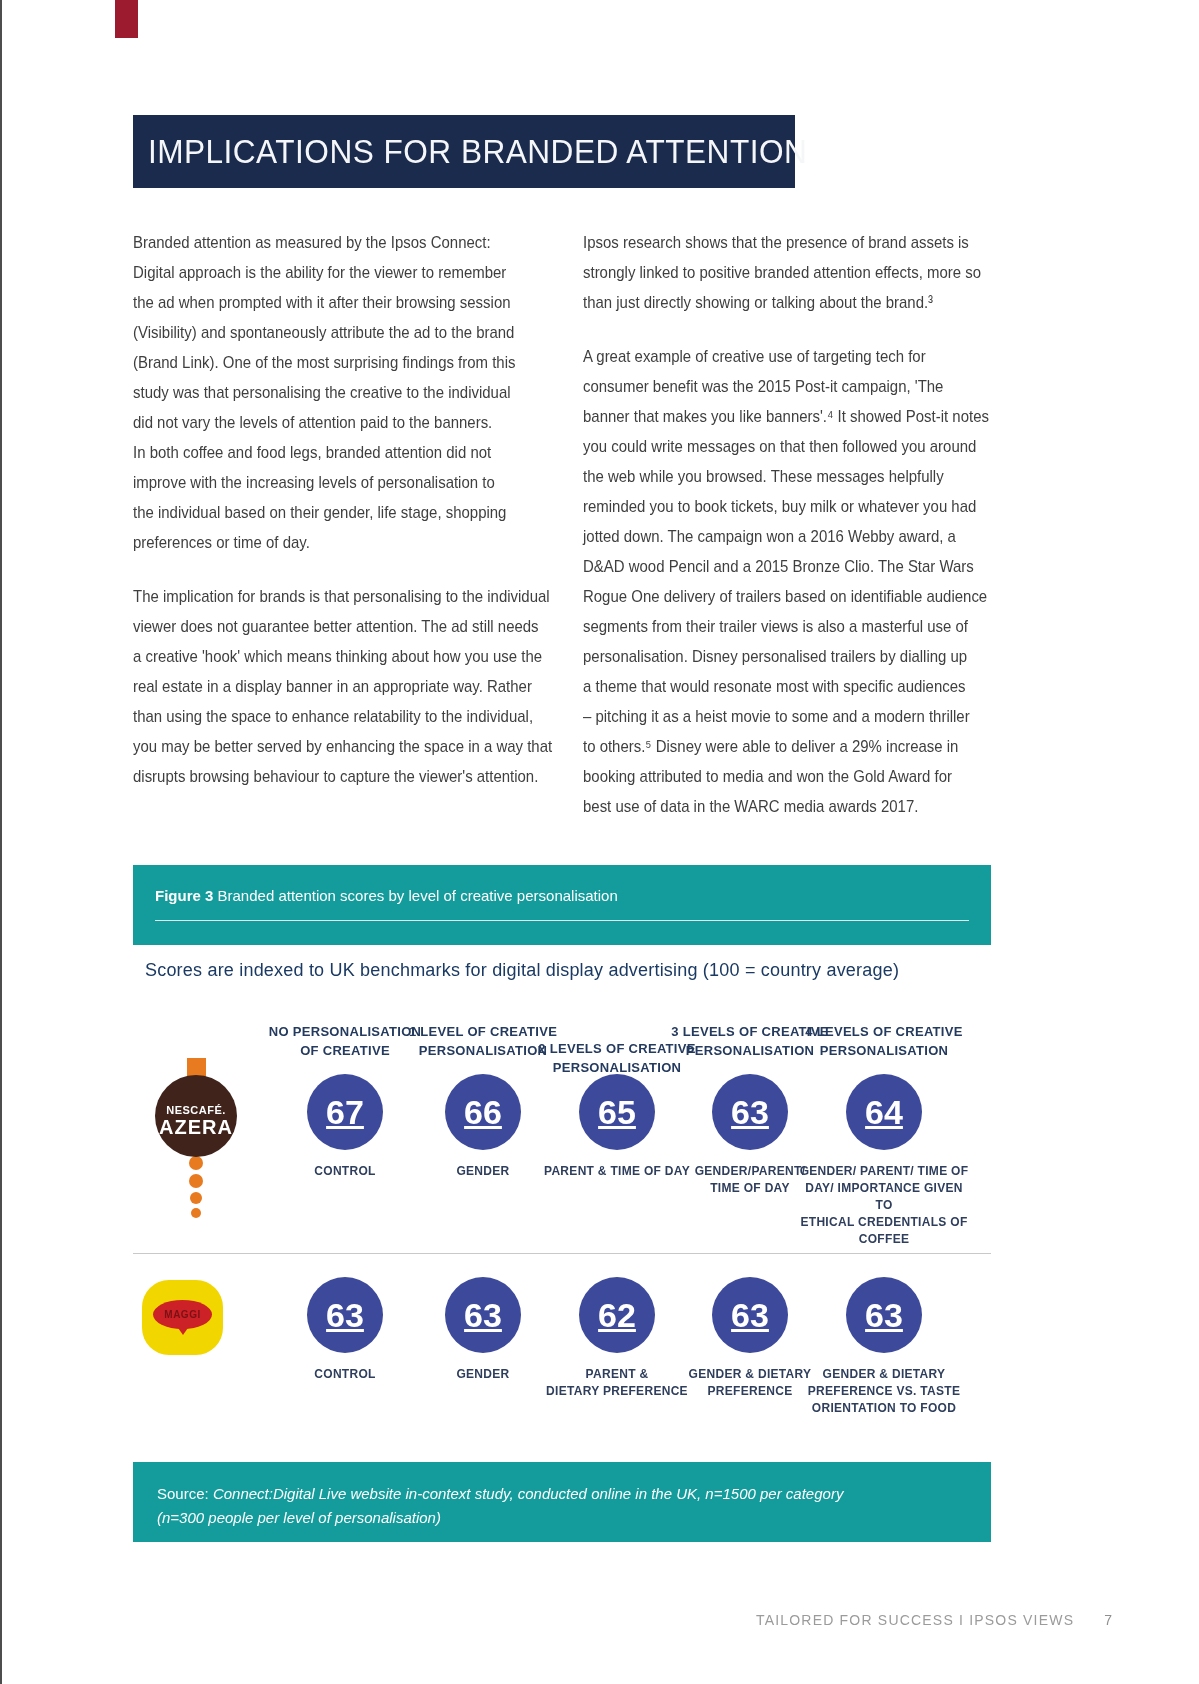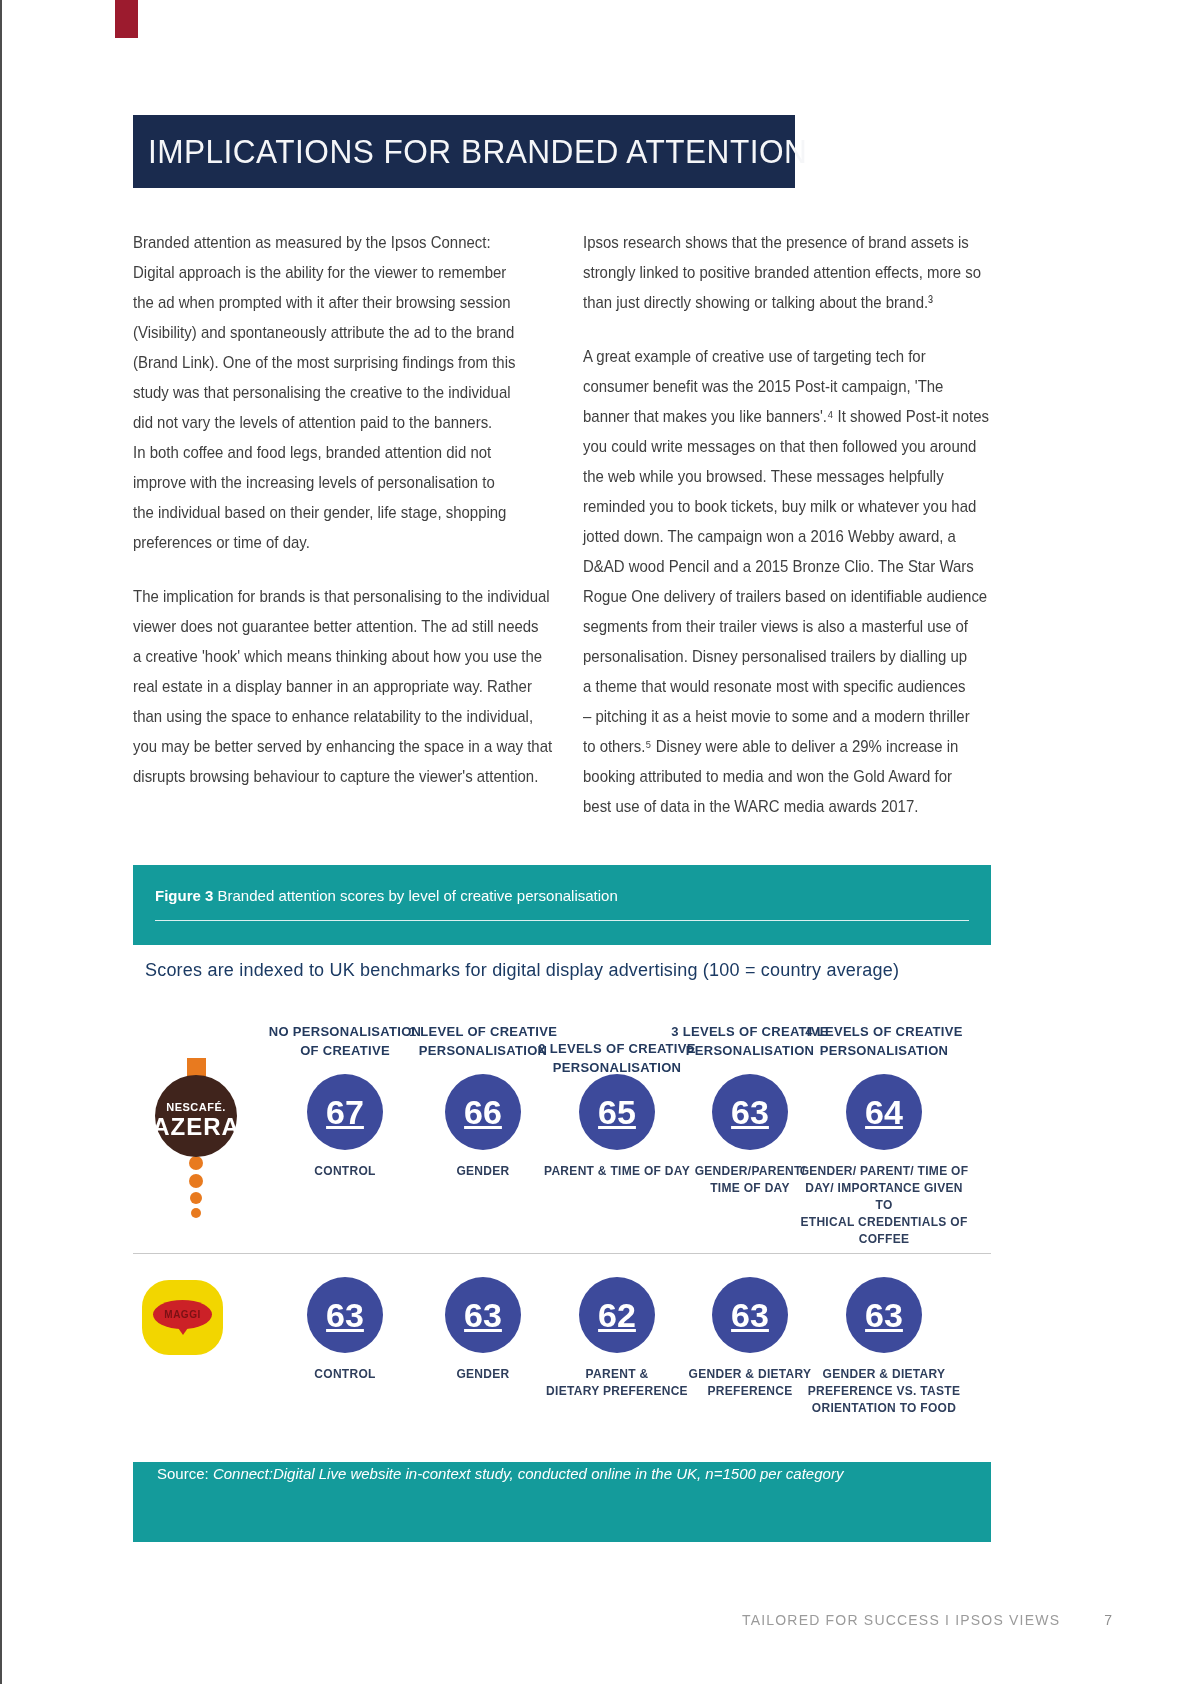--- a/index.html
+++ b/index.html
@@ -66,47 +66,47 @@
   .lbl-c1 { left:260px; } .lbl-c2 { left:398px; } .lbl-c3 { left:532px; } .lbl-c4 { left:665px; } .lbl-c5 { left:799px; }
 
   
   .azera-bar { position:absolute; left:187px; top:1058px; width:19px; height:42px; background:#e87a1f; }
   .azera-circle {
     position:absolute; left:155px; top:1075px; width:82px; height:82px; border-radius:50%;
     background:#40241c; color:#ffffff; display:flex; flex-direction:column;
     align-items:center; justify-content:center; z-index:1;
   }
   .azera-line1 { font-size:11px; font-weight:700; letter-spacing:.5px; margin-top:10px; }
-  .azera-line2 { font-size:24px; font-weight:700; letter-spacing:1px; }
+  .azera-line2 { font-size:20px; font-weight:700; letter-spacing:1px; }
   .azera-dot { position:absolute; border-radius:50%; background:#e87a1f; }
   .dot1 { left:189px; top:1156px; width:14px; height:14px; }
   .dot2 { left:189px; top:1174px; width:14px; height:14px; }
   .dot3 { left:190px; top:1192px; width:12px; height:12px; }
   .dot4 { left:191px; top:1208px; width:10px; height:10px; }
 
   
   .maggi-square { position:absolute; left:142px; top:1280px; width:81px; height:75px; background:#f2d600;border-radius:27px; }
   .maggi-oval {
     position:absolute; left:11px; top:20px; width:59px; height:29px; background:#cc2127;
     border-radius:50%; display:flex; align-items:center; justify-content:center;
   }
   .maggi-tail { position:absolute; left:34px; top:45px; width:0; height:0;
     border-left:7px solid transparent; border-right:7px solid transparent; border-top:10px solid #cc2127; }
   .maggi-text { color:#7a1114; font-size:10px; font-weight:700; letter-spacing:.5px; }
 
   .source-box {
     position:absolute; left:133px; top:1462px; width:858px; height:80px; background:#149b9b;
-    color:#ffffff; font-size:15px; line-height:24px; padding:0 0 0 24px;
+    color:#ffffff; font-size:15px; line-height:24px; padding:20px 0 0 24px;
   }
   .source-box .src-italic { font-style:italic; }
   .source-box .src-line2 { font-style:italic; }
 
   .footer {
     position:absolute; top:1612px; left:690px; width:422px;
-    display:flex; justify-content:flex-end; align-items:baseline; gap:44px;
+    display:flex; justify-content:flex-end; align-items:baseline; gap:30px;
     color:#9b9b9b; font-size:14px; letter-spacing:1.2px;
   }
   .footer .page-num { letter-spacing:0; color:#8f8f8f; }
 </style>
 </head>
 <body>
 
 <div id="page">
 
   <div class="edge-strip"></div>
@@ -220,20 +220,21 @@
   <div class="fig-label row2-label lbl-c3">PARENT &amp;
 DIETARY PREFERENCE</div>
   <div class="fig-label row2-label lbl-c4">GENDER &amp; DIETARY
 PREFERENCE</div>
   <div class="fig-label row2-label lbl-c5">GENDER &amp; DIETARY
 PREFERENCE VS. TASTE
 ORIENTATION TO FOOD</div>
 
   <div class="source-box">
     <div><span>Source: </span><span class="src-italic">Connect:Digital Live website in-context study, conducted online in the UK, n=1500 per category</span></div>
+    <div class="src-line2">(n=300 people per level of personalisation)</div>
   </div>
 
   <div class="footer">
     <span>TAILORED FOR SUCCESS I IPSOS VIEWS</span>
     <span class="page-num">7</span>
   </div>
 
 </div>
 
 </body></html>

